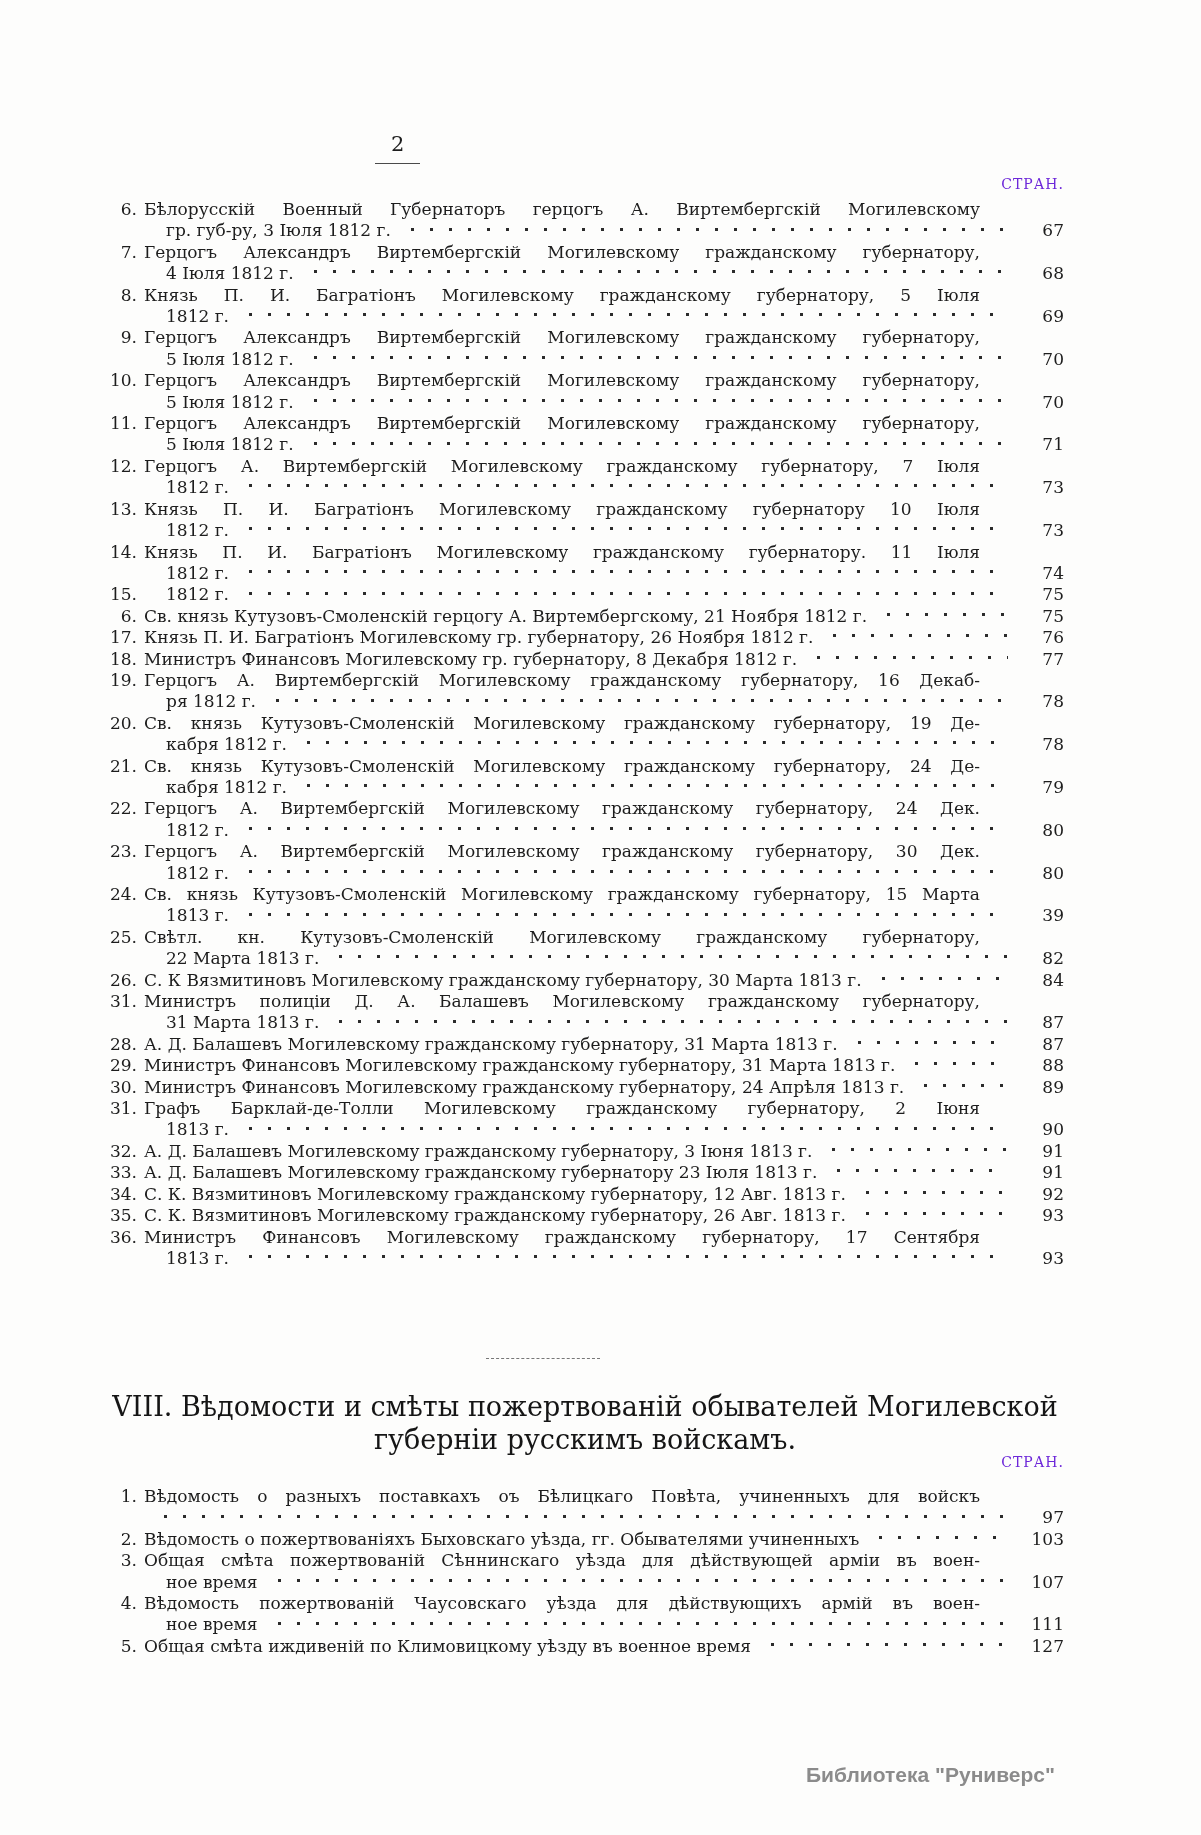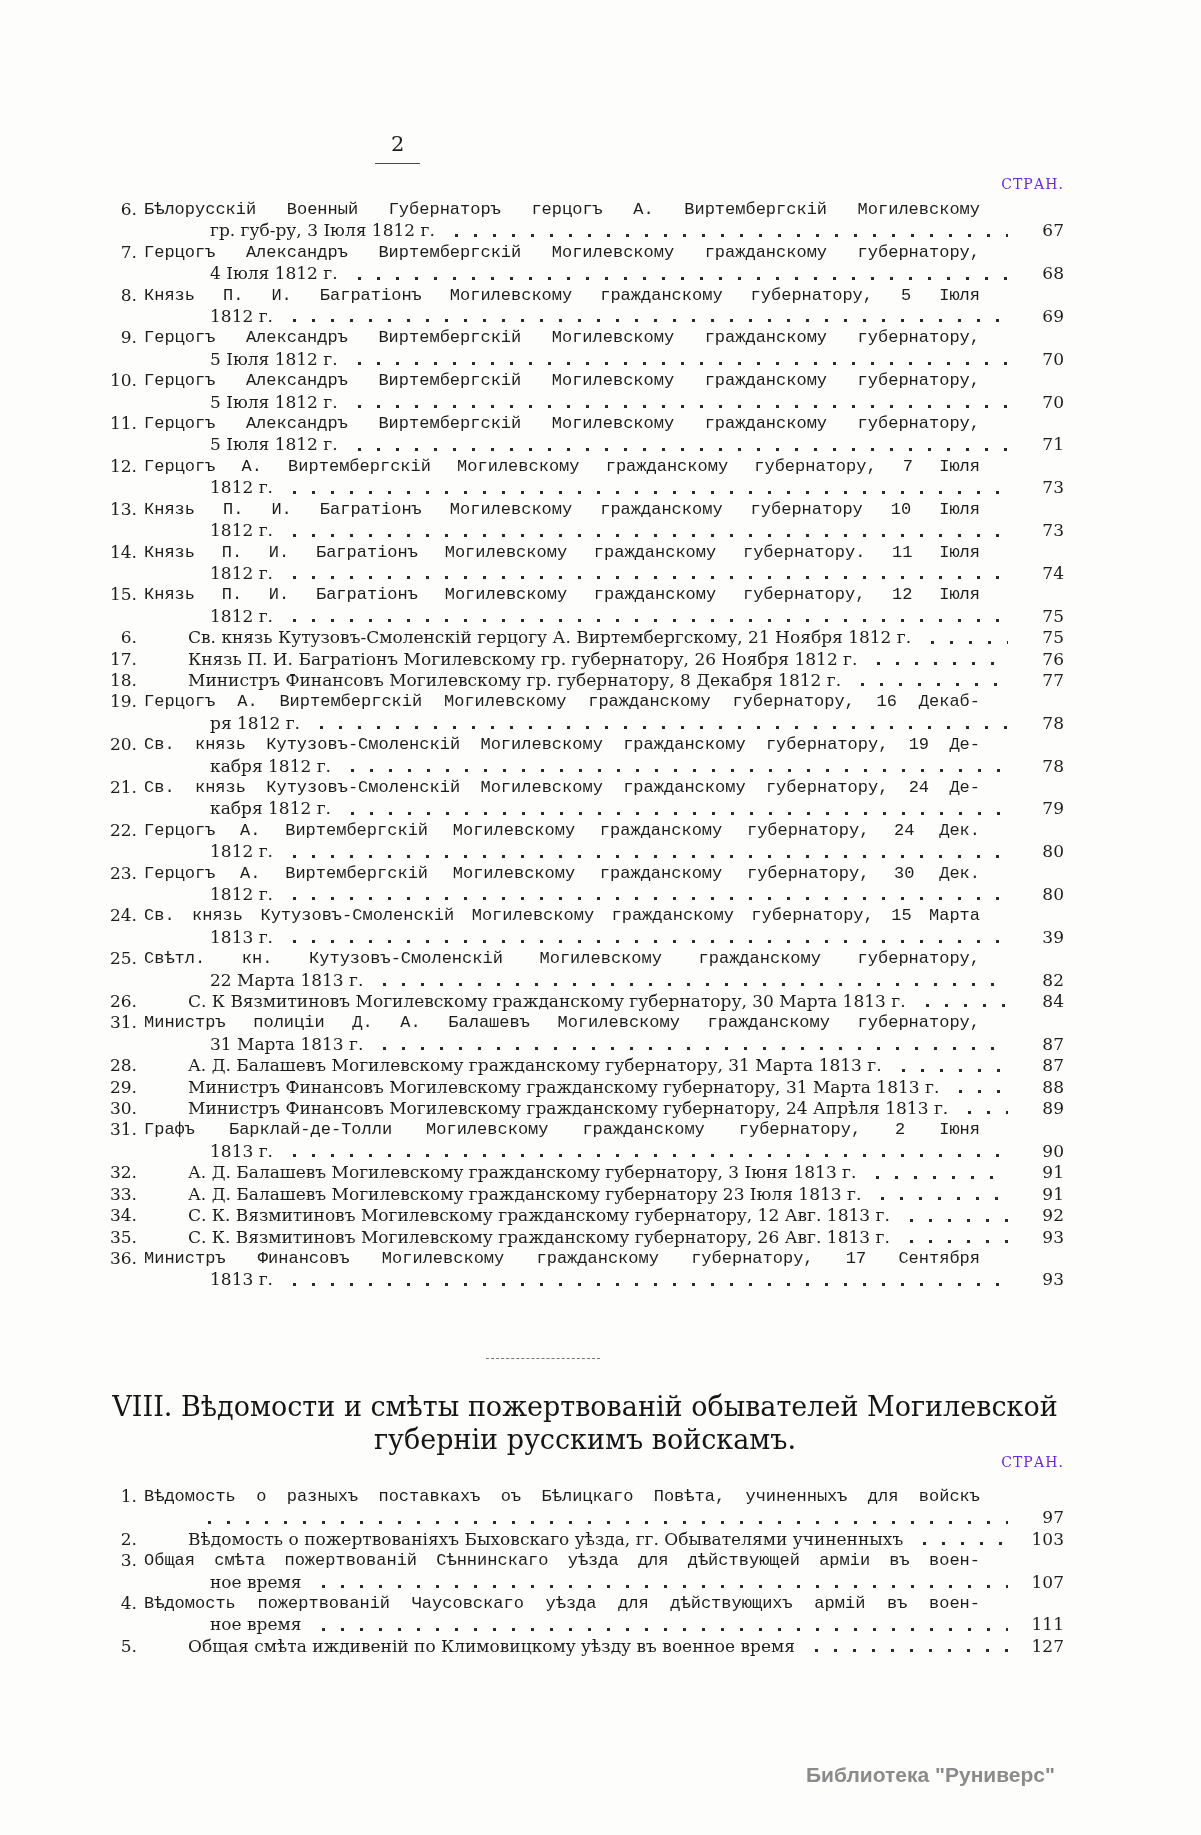--- a/index.html
+++ b/index.html
@@ -26,23 +26,22 @@
   .stran-2 { top:1454px; }
   .toc { position:absolute; left:106px; width:958px; font-size:17px; line-height:21.4px; }
   .toc-1 { top:199px; }
   .toc-2 { top:1486px; }
   .entry { display:flex; align-items:flex-start; }
   .num { flex:none; width:31px; padding-right:7px; text-align:right; }
   .body { flex:1; min-width:0; }
   .line-first {
     text-align:justify; text-align-last:justify;
     margin-right:84px;
-    font-family:Liberation Mono, monospace;
-  }
-  .line-last { display:flex; align-items:flex-end;margin-left:44px; }
+  }
+  .line-last { display:flex; align-items:center; }
   .line-last.cont .txt { padding-left:22px; }
   .txt { white-space:nowrap; flex:none; }
   .leader {
     flex:1; height:5px; min-width:14px;
     margin:0 10px 4px 12px;
     background-image:radial-gradient(circle, #2b2b2b 1.5px, transparent 1.7px);
     background-size:19px 5px;
     background-repeat:repeat-x;
     background-position:left bottom;
   }
@@ -168,21 +167,20 @@
           <div class="line-last cont">
         <span class="txt">1812 г.</span>
         <span class="leader"></span>
         <span class="pg">74</span>
       </div>
     </div>
   </div>
       <div class="entry">
     <div class="num">15.</div>
     <div class="body">
-      <div class="line-first">Князь П. И. Багратіонъ Могилевскому гражданскому губернатору, 12 Іюля</div>
           <div class="line-last cont">
         <span class="txt">1812 г.</span>
         <span class="leader"></span>
         <span class="pg">75</span>
       </div>
     </div>
   </div>
       <div class="entry">
     <div class="num">6.</div>
     <div class="body">

